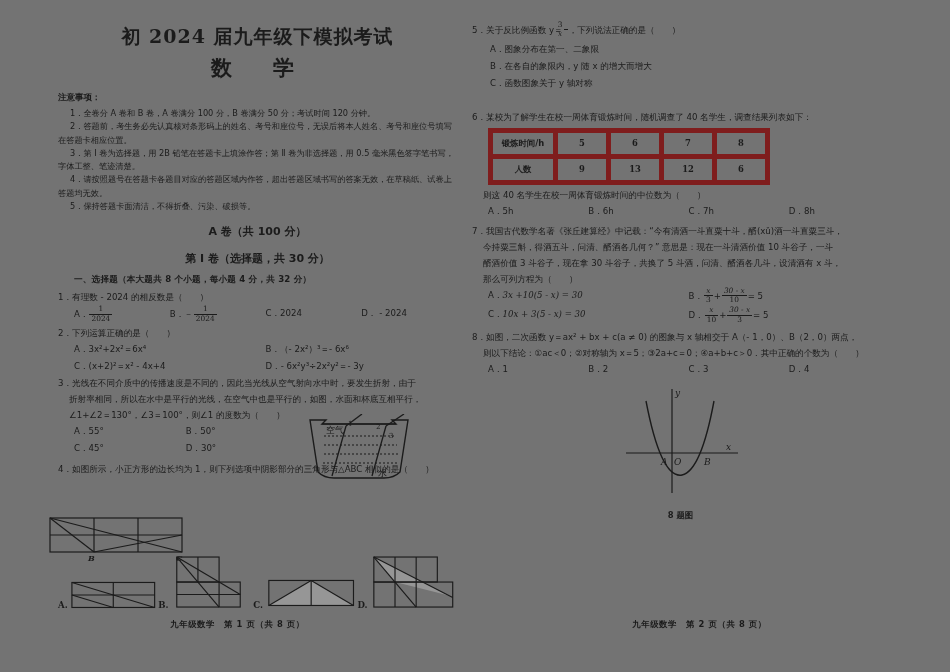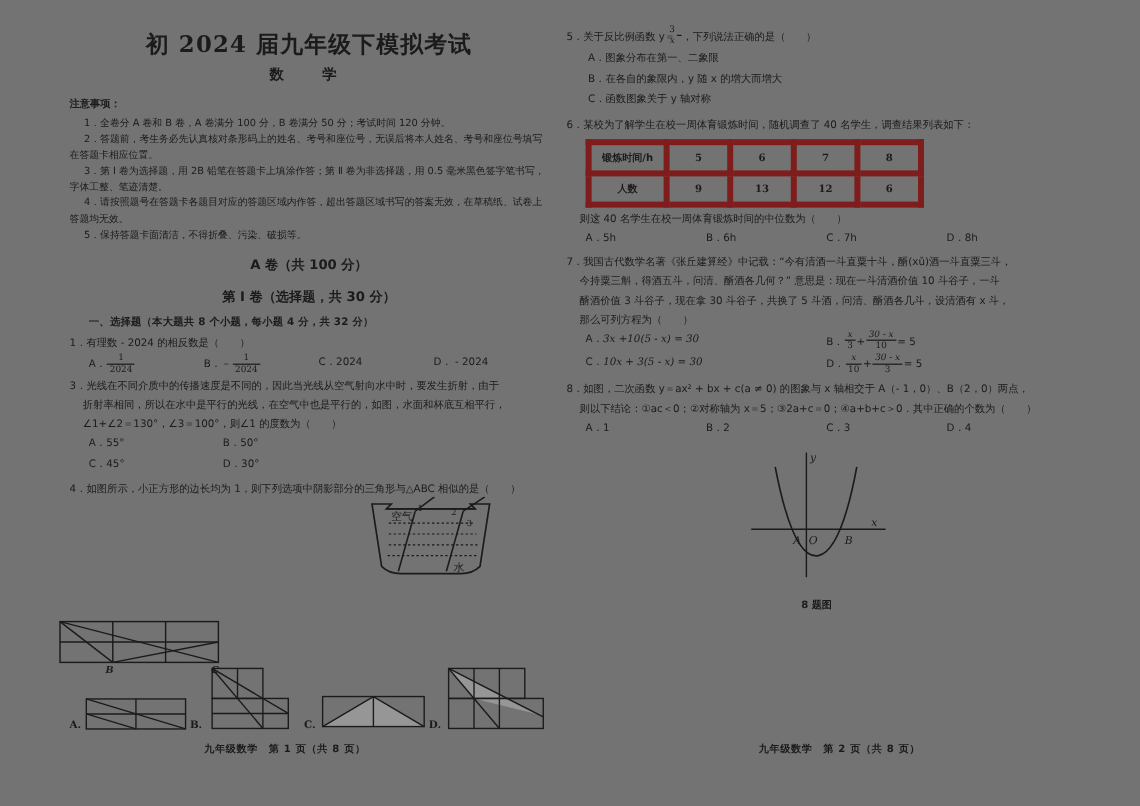--- a/index.html
+++ b/index.html
@@ -36,21 +36,21 @@
   .exam-title {
     text-align: center;
     font-size: 19px;
     font-weight: bold;
     letter-spacing: 1px;
     margin: 14px 0 2px 0;
     font-family: "DejaVu Serif", "Liberation Serif", serif;
   }
   .exam-subject {
     text-align: center;
-    font-size: 12px;
+    font-size: 21px;
     font-weight: bold;
     letter-spacing: 10px;
     margin: 4px 0 10px 0;
     font-family: "DejaVu Serif", "Liberation Serif", serif;
   }
   .notice-title {
     font-size: 8.5px;
     font-weight: bold;
     margin: 4px 0 3px 0;
   }
@@ -198,20 +198,31 @@
     <div class="q">
       <span class="q-stem"><span>1</span>．<span>有理数 - 2024 的相反数是（　　）</span></span>
       <div class="opts opt-4">
         <div><span>A．</span><span class="frac"><span class="num">1</span><span class="den">2024</span></span></div>
         <div><span>B．</span>－<span class="frac"><span class="num">1</span><span class="den">2024</span></span></div>
         <div>C．2024</div>
         <div>D．  - 2024</div>
       </div>
     </div>
 
+    <div class="q">
+      <span class="q-stem"><span>2</span>．<span>下列运算正确的是（　　）</span></span>
+      <div class="opts opt-2">
+        <div>A．3x²+2x²＝6x⁴</div>
+        <div>B．（- 2x²）³＝- 6x⁶</div>
+      </div>
+      <div class="opts opt-2">
+        <div>C．(x+2)²＝x² - 4x+4</div>
+        <div>D．- 6x²y³÷2x²y²＝- 3y</div>
+      </div>
+    </div>
 
     <div class="q">
       <span class="q-stem"><span>3</span>．<span>光线在不同介质中的传播速度是不同的，因此当光线从空气射向水中时，要发生折射，由于</span></span>
       <span class="q-stem cont">折射率相同，所以在水中是平行的光线，在空气中也是平行的，如图，水面和杯底互相平行，</span>
       <span class="q-stem cont">∠1+∠2＝130°，∠3＝100°，则∠1 的度数为（　　）</span>
       <div class="opts opt-2" style="width:56%">
         <div>A．55°</div>
         <div>B．50°</div>
       </div>
       <div class="opts opt-2" style="width:56%">
@@ -325,21 +336,21 @@
 
     <div class="q" style="margin-top:12px">
       <span class="q-stem"><span>5</span>．<span>关于反比例函数 y＝</span><span class="frac"><span class="num">3</span><span class="den mathi">x</span></span><span>，下列说法正确的是（　　）</span></span>
       <div class="opt-stack">
         <div>A．图象分布在第一、二象限</div>
         <div>B．在各自的象限内，y 随 x 的增大而增大</div>
         <div>C．函数图象关于 y 轴对称</div>
       </div>
     </div>
 
-    <div class="q" style="margin-top:6px">
+    <div class="q" style="margin-top:18px">
       <span class="q-stem"><span>6</span>．<span>某校为了解学生在校一周体育锻炼时间，随机调查了 40 名学生，调查结果列表如下：</span></span>
       <table class="stat-table">
         <tbody>
             <tr>
           <td class="lab">锻炼时间/h</td>
           <td class="val">5</td>
           <td class="val">6</td>
           <td class="val">7</td>
           <td class="val">8</td>
         </tr>

